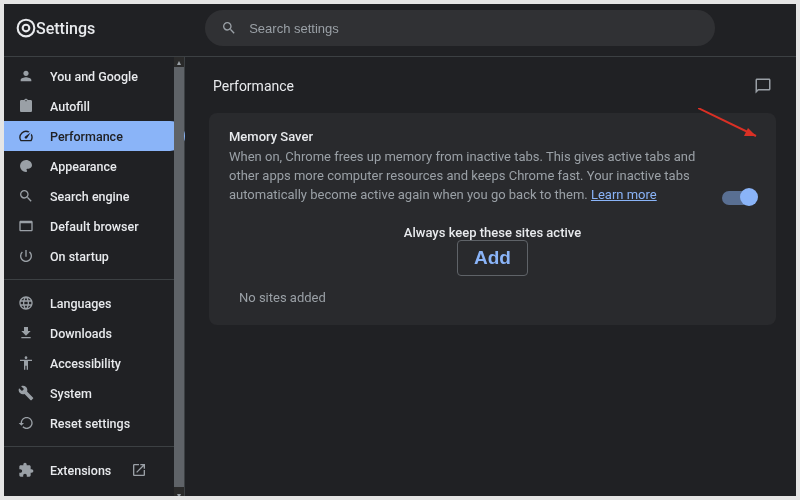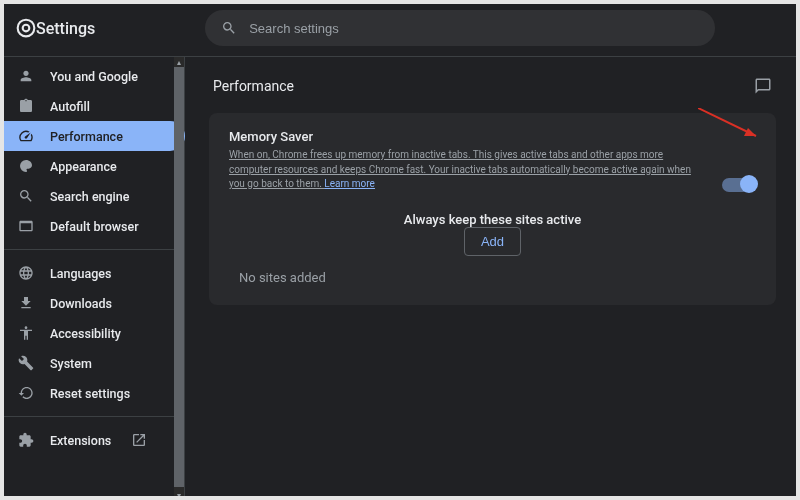--- a/index.html
+++ b/index.html
@@ -25,27 +25,27 @@
   .nav-item.active svg { fill: #202124; }
   .nav-divider { height: 1px; background: #3c4043; margin: 8px 0; }
   .ext-link { width: 14px; height: 14px; margin-left: 4px; }
   .content { flex: 1; padding: 20px 24px; color: #e8eaed; overflow: hidden; }
   .page-head { display: flex; justify-content: space-between; align-items: center; margin-bottom: 18px; padding: 0 4px; }
   .page-title { font-size: 14px; font-weight: 400; }
   .page-head svg { width: 18px; height: 18px; fill: #9aa0a6; }
   .card { background: #292a2d; border-radius: 8px; padding: 16px 20px; }
   .card-row { display: flex; gap: 23px; align-items: flex-end; }
   .card-title { color: #e8eaed; font-size: 13px; font-weight: 500; margin-bottom: 4px; }
-  .card-desc { color: #9aa0a6; font-size: 10px; line-height: 1.45; text-decoration: underline; }
+  .card-desc { color: #9aa0a6; font-size: 13px; line-height: 1.45; }
   .learn-link { color: #8ab4f8; text-decoration: underline; cursor: pointer; }
   .toggle { position: relative; width: 34px; height: 14px; background: #8ab4f880; border-radius: 7px; flex-shrink: 0; margin-top: 18px; }
   .toggle-knob { position: absolute; right: -2px; top: -3px; width: 18px; height: 18px; background: #8ab4f8; border-radius: 50%; }
   .sec2 { margin-top: 20px; display: flex; justify-content: space-between; align-items: center; flex-direction: column; }
   .sec2-title { font-size: 13px; font-weight: 500; }
-  .add-btn { border: 1px solid #5f6368; background: transparent; color: #8ab4f8; font-size: 13px; padding: 6px 16px; border-radius: 4px; cursor: pointer; font-weight: 400; }
+  .add-btn { border: 1px solid #5f6368; background: transparent; color: #8ab4f8; font-size: 19px; padding: 6px 16px; border-radius: 4px; cursor: pointer; font-weight: 700; }
   .empty { color: #9aa0a6; font-size: 13px; padding: 14px 10px 4px; }
   .arrow { position: absolute; pointer-events: none; }
   .outer-border { position: absolute; inset: 0; border: 4px solid #e5e5e5; pointer-events: none; }
 </style>
 </head>
 <body>
 
 <div class="app">
 
   <div class="topbar">
@@ -97,20 +97,26 @@
               <path d="M15.5 14h-.79l-.28-.27A6.471 6.471 0 0016 9.5 6.5 6.5 0 109.5 16c1.61 0 3.09-.59 4.23-1.57l.27.28v.79l5 4.99L20.49 19l-4.99-5zm-6 0C7.01 14 5 11.99 5 9.5S7.01 5 9.5 5 14 7.01 14 9.5 11.99 14 9.5 14z"></path>
             </svg>
             <span>Search engine</span>
           </div>
         <div class="nav-item">
             <svg viewBox="0 0 24 24">
               <path d="M20 4H4c-1.11 0-2 .89-2 2v12c0 1.11.89 2 2 2h16c1.11 0 2-.89 2-2V6c0-1.11-.89-2-2-2zm0 14H4V8h16v10z"></path>
             </svg>
             <span>Default browser</span>
           </div>
+        <div class="nav-item">
+            <svg viewBox="0 0 24 24">
+              <path d="M13 3h-2v10h2V3zm4.83 2.17l-1.42 1.42A6.92 6.92 0 0119 12c0 3.87-3.13 7-7 7s-7-3.13-7-7c0-2.03.87-3.86 2.25-5.15L5.83 5.43A8.93 8.93 0 003 12c0 4.97 4.03 9 9 9s9-4.03 9-9c0-2.58-1.09-4.91-2.83-6.57z"></path>
+            </svg>
+            <span>On startup</span>
+          </div>
         <div class="nav-divider"></div>
         <div class="nav-item">
             <svg viewBox="0 0 24 24">
               <path d="M12 2C6.48 2 2 6.48 2 12s4.48 10 10 10 10-4.48 10-10S17.52 2 12 2zm6.93 6H16c-.32-1.25-.78-2.45-1.38-3.56 1.84.63 3.37 1.9 4.31 3.56zM12 4c.83 1.2 1.48 2.53 1.91 4h-3.82c.43-1.47 1.08-2.8 1.91-4zM4.26 14C4.1 13.36 4 12.69 4 12s.1-1.36.26-2h3.38c-.08.66-.14 1.32-.14 2s.06 1.34.14 2H4.26zm.82 2h2.95c.32 1.25.78 2.45 1.38 3.56-1.84-.63-3.37-1.9-4.33-3.56zm2.95-8H5.08c.96-1.66 2.49-2.93 4.33-3.56C8.81 5.55 8.35 6.75 8.03 8zM12 20c-.83-1.2-1.48-2.53-1.91-4h3.82c-.43 1.47-1.08 2.8-1.91 4zm2.34-6H9.66c-.09-.66-.16-1.32-.16-2s.07-1.35.16-2h4.68c.09.65.16 1.32.16 2s-.07 1.34-.16 2zm.25 5.56c.6-1.11 1.06-2.31 1.38-3.56h2.95c-.96 1.65-2.49 2.93-4.33 3.56zM16.36 14c.08-.66.14-1.32.14-2s-.06-1.34-.14-2h3.38c.16.64.26 1.31.26 2s-.1 1.36-.26 2h-3.38z"></path>
             </svg>
             <span>Languages</span>
           </div>
         <div class="nav-item">
             <svg viewBox="0 0 24 24">
               <path d="M19 9h-4V3H9v6H5l7 7 7-7zM5 18v2h14v-2H5z"></path>

